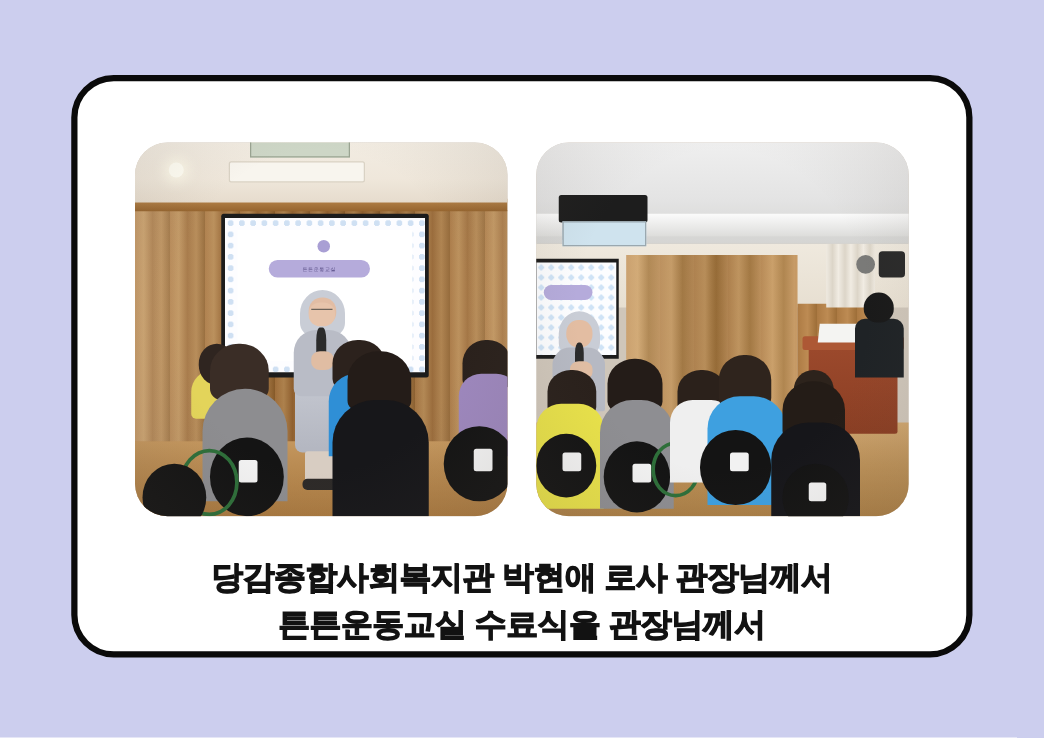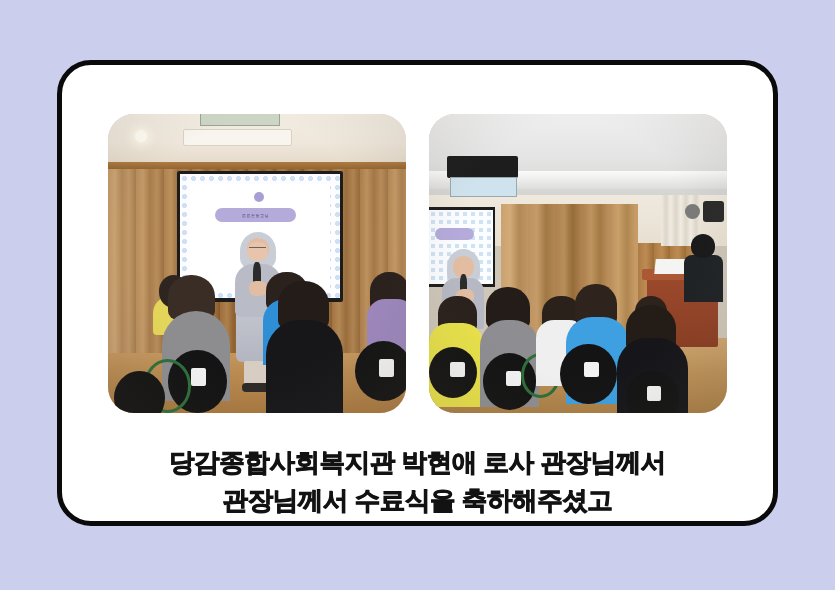--- a/index.html
+++ b/index.html
@@ -295,17 +295,17 @@
           <div class="chairtag" style="left:73%;top:91%;width:5%;height:5%;"></div>
 
           <div class="ph-soft"></div>
         </div>
       </div>
 
     </div>
 
     <div class="caption">
       <span class="ln">당감종합사회복지관 박현애 로사 관장님께서</span>
-      <span class="ln">관장님께서 수료식을 축하해주셨고</span>
+      <span class="ln">튼튼운동교실 수료식을 관장님께서</span>
     </div>
 
   </div>
 </div>
 
 </body></html>

